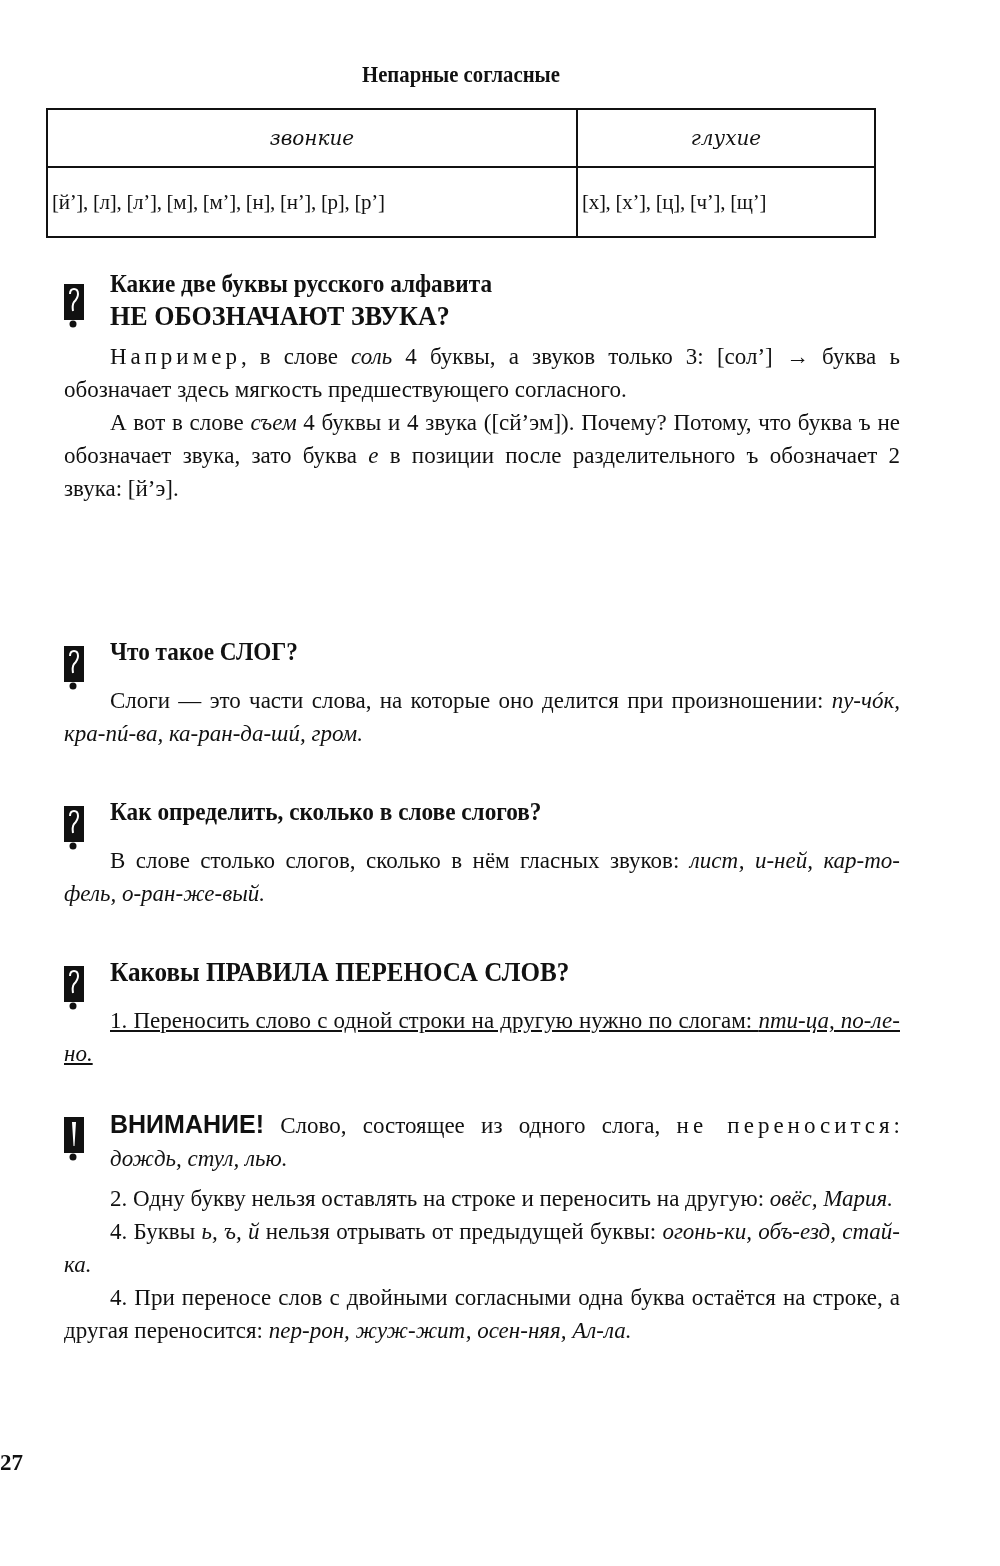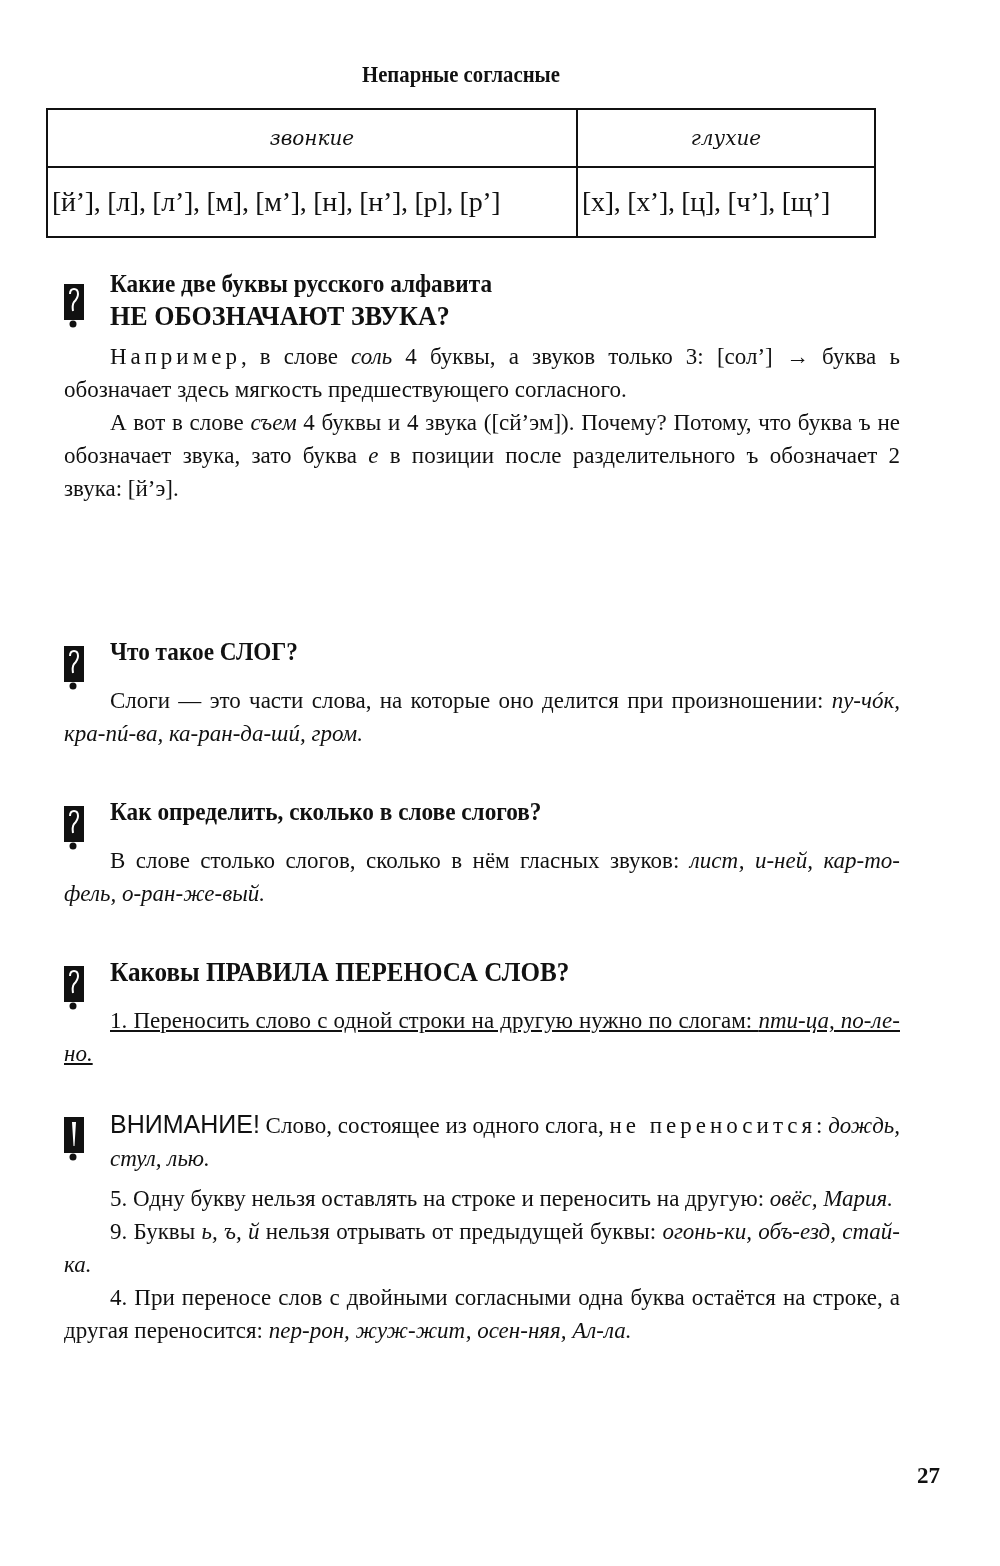--- a/index.html
+++ b/index.html
@@ -14,21 +14,21 @@
       position: absolute; left: 46px; width: 830px; top: 62px;
       text-align: center; font-weight: bold; font-size: 23px;
       transform: scaleX(0.9);
     }
     table.cons {
       position: absolute; left: 46px; top: 108px; width: 830px;
       border-collapse: collapse;
     }
     table.cons td, table.cons th {
       border: 2px solid #111; font-weight: normal;
-      font-size: 28px; padding: 0 4px; white-space: nowrap;
+      font-size: 21px; padding: 0 4px; white-space: nowrap;
     }
     table.cons th { height: 56px; font-style: italic; font-family: "DejaVu Serif", serif; font-size: 20px; }
     table.cons td { height: 68px; text-align: left; letter-spacing: -0.3px; }
     table.cons .c1 { width: 520px; }
 
     .q-block { position: absolute; left: 64px; width: 836px; }
     .q-icon {
       position: absolute; left: 0; top: 4px; width: 20px; height: 40px;
     }
     .q-heading {
@@ -38,25 +38,25 @@
     .para {
       font-size: 23px; line-height: 33px; text-align: justify;
       text-indent: 46px; margin: 0;
     }
     .para.noindent { text-indent: 0; }
     .spaced { letter-spacing: 4px; }
     .it { font-style: italic; }
     .b { font-weight: normal; }
     .attention-label {
       font-family: "Liberation Sans", "DejaVu Sans", sans-serif;
-      font-weight: normal; font-size: 25px;
+      font-weight: bold; font-size: 25px;
     }
     .page-number {
       position: absolute; left: 0; width: 940px; top: 1450px;
-      text-align: right; font-weight: bold; font-size: 23px; margin-top: 13px;
+      text-align: left; font-weight: bold; font-size: 23px;
     }
   </style>
 </head>
 <body>
 
 <div class="page">
 
   <div class="table-title">Непарные согласные</div>
   <table class="cons">
     <tbody>
@@ -118,19 +118,19 @@
   <div class="q-block" style="top:1108px;">
     <svg class="q-icon" viewBox="0 0 20 44" style="height:58px;top:2px;">
       <rect x="0" y="0" width="20" height="36" fill="#111"></rect>
       <path d="M8 5 L12 5 L10.5 29 L9.5 29 Z" fill="#fff"></path>
       <circle cx="9" cy="40" r="3.5" fill="#111"></circle>
     </svg>
     <p class="para noindent" style="margin-left:46px;"><span class="attention-label">ВНИМАНИЕ!</span><span> Слово, состоящее из одного слога, </span><span class="spaced">не переносится</span><span>: </span><span class="it">дождь, стул, лью.</span></p>
   </div>
 
   <div class="q-block" style="top:1182px;">
-    <p class="para"><span>5. Одну букву нельзя оставлять на строке и переносить на другую: </span><span class="it">овёс, Мария.</span></p>
-    <p class="para"><span>9. Буквы </span><span class="b it">ь, ъ, й</span><span> нельзя отрывать от предыдущей буквы: </span><span class="it">огонь-ки, объ-езд, стай-ка.</span></p>
+    <p class="para"><span>2. Одну букву нельзя оставлять на строке и переносить на другую: </span><span class="it">овёс, Мария.</span></p>
+    <p class="para"><span>4. Буквы </span><span class="b it">ь, ъ, й</span><span> нельзя отрывать от предыдущей буквы: </span><span class="it">огонь-ки, объ-езд, стай-ка.</span></p>
     <p class="para"><span>4. При переносе слов с двойными согласными одна буква остаётся на строке, а другая переносится: </span><span class="it">пер-рон, жуж-жит, осен-няя, Ал-ла.</span></p>
   </div>
 
   <div class="page-number">27</div>
 </div>
 
 </body></html>

